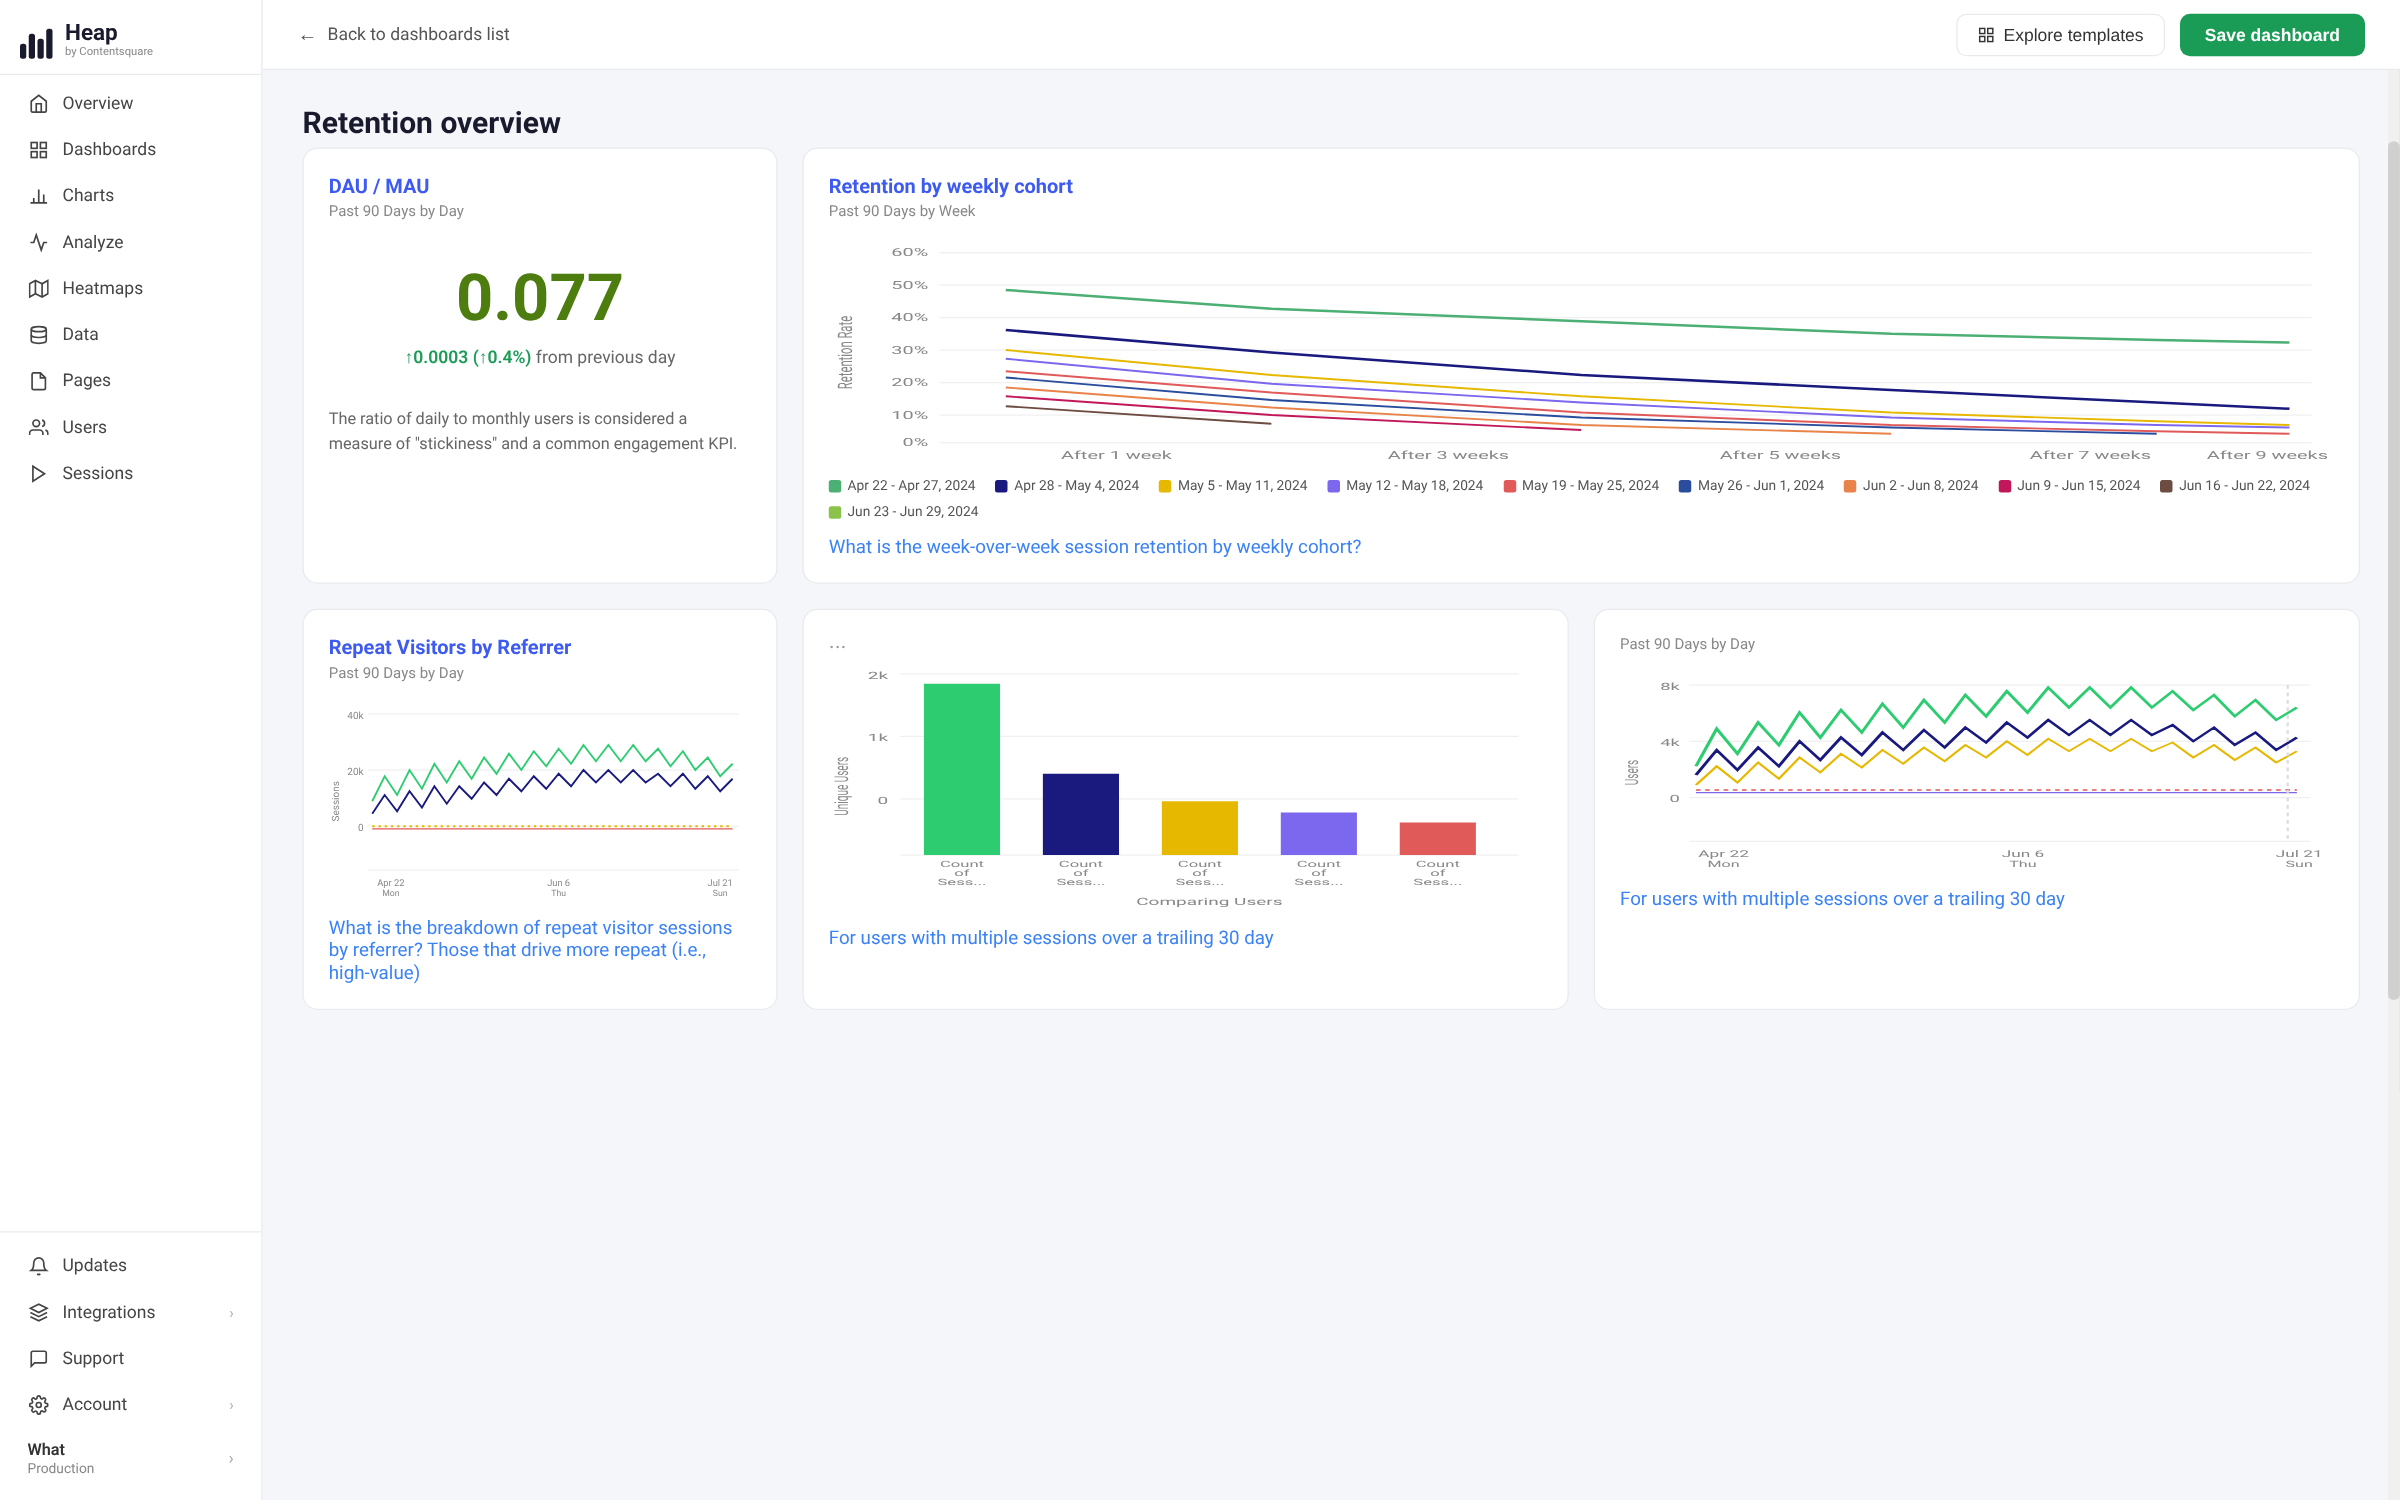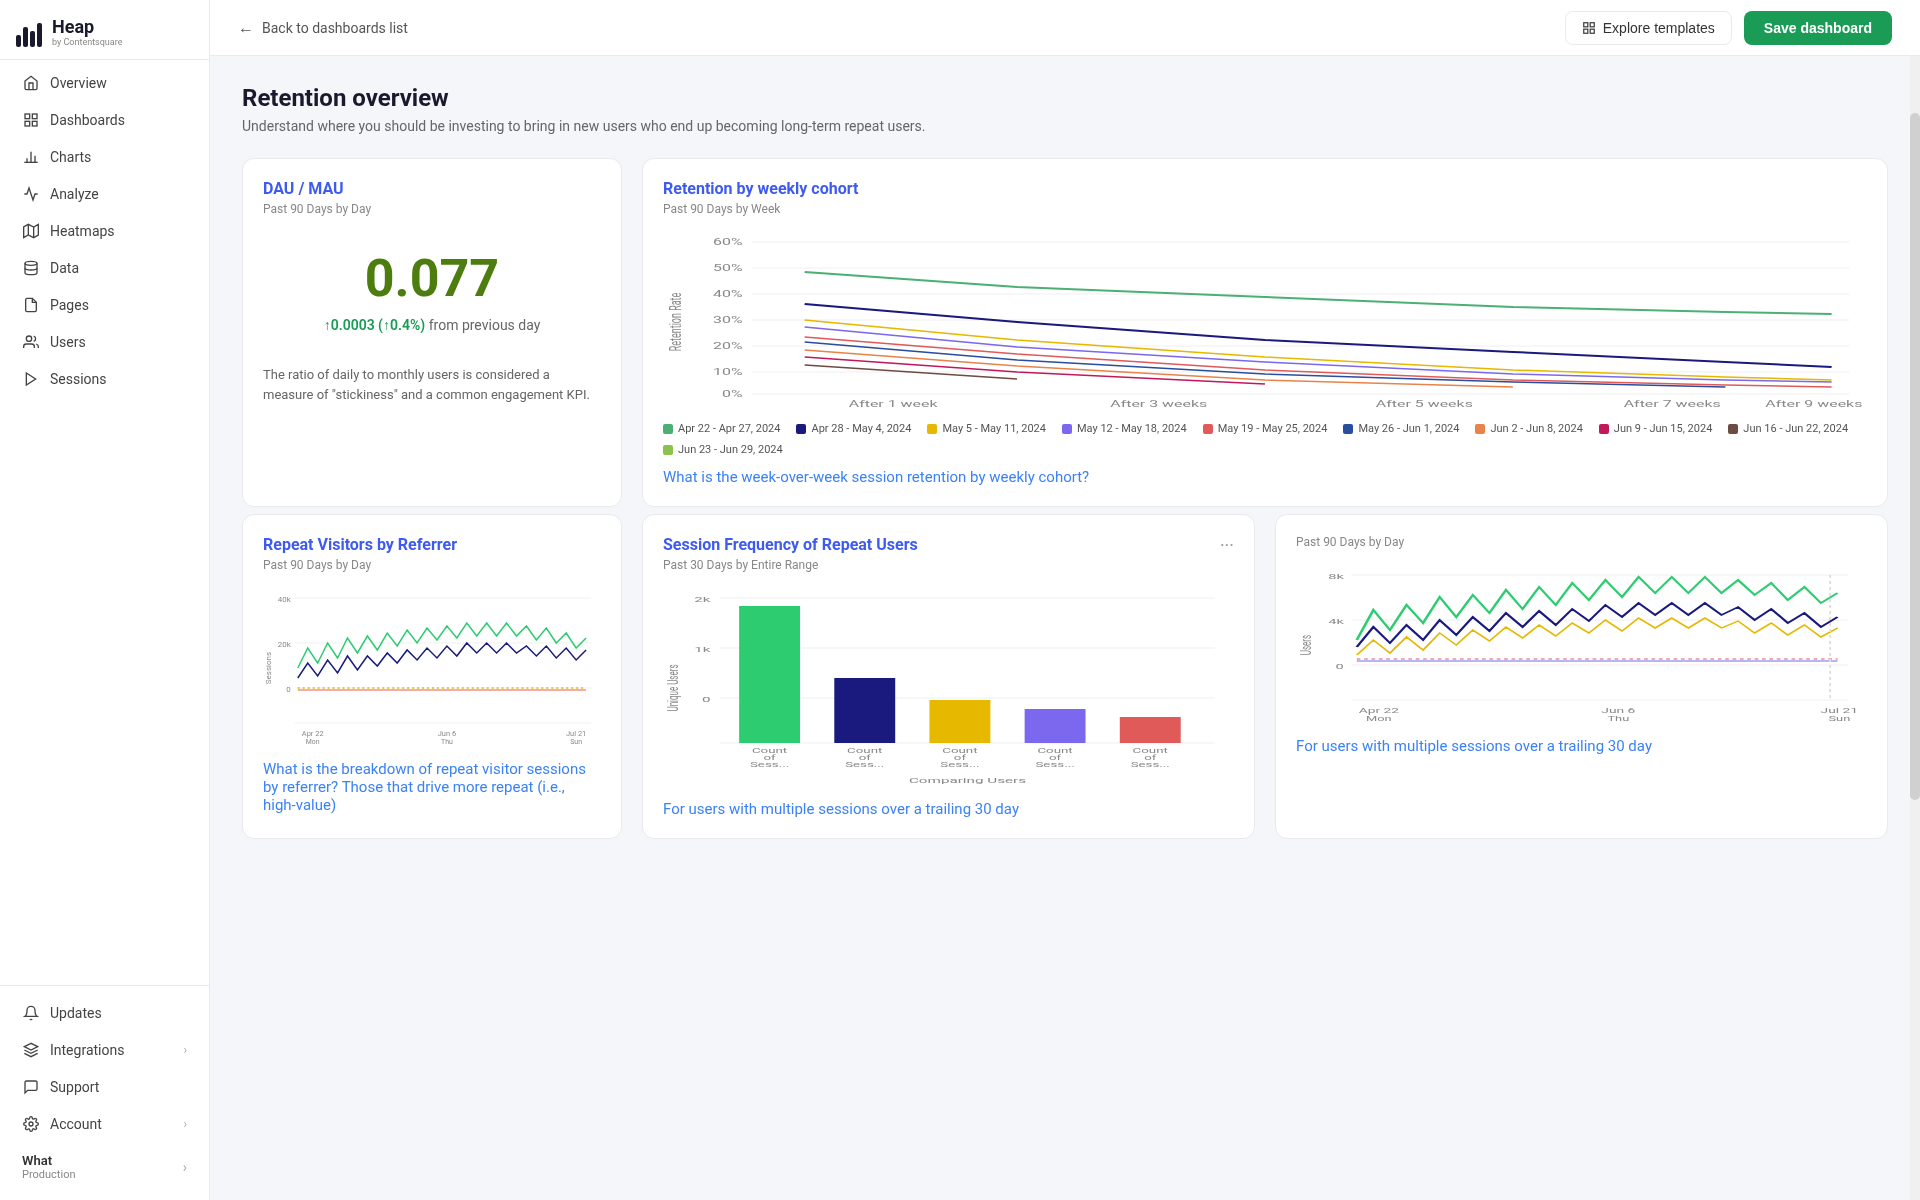--- a/index.html
+++ b/index.html
@@ -153,21 +153,21 @@
       background: #f5f6fa;
     }
 
     .page-title { font-size: 24px; font-weight: 700; color: #1a1a2e; margin-bottom: 6px; }
     .page-desc { font-size: 14px; color: #666; margin-bottom: 24px; }
 
     
     .dashboard-grid {
       display: flex;
       flex-direction: column;
-      gap: 7px;
+      gap: 20px;
     }
     .grid-row { display: flex; gap: 20px; }
 
     
     .card {
       background: #fff;
       border-radius: 12px;
       border: 1px solid #e8eaed;
       padding: 20px;
       flex: 1;
@@ -413,21 +413,20 @@
         <span>Explore templates</span>
       </button>
       <button class="btn-save">
         <span>Save dashboard</span>
       </button>
     </div>
   </header>
 
   <div class="content">
     <h1 class="page-title">Retention overview</h1>
-    <p class="page-desc">Understand where you should be investing to bring in new users who end up becoming long-term repeat users.</p>
 
     <div class="dashboard-grid">
 
       <div class="grid-row">
 
         <div class="card dau-card">
           <div class="card-title">DAU / MAU</div>
           <div class="card-subtitle">Past 90 Days by Day</div>
           <div class="dau-value">0.077</div>
           <div class="dau-change">
@@ -569,24 +568,20 @@
 
               <polyline points="35,100 325,100" fill="none" stroke="#e6b800" stroke-width="1.5" stroke-dasharray="2,3"></polyline>
               <polyline points="35,102 325,102" fill="none" stroke="#e05a5a" stroke-width="1"></polyline>
             </svg>
           </div>
           <div class="chart-question">What is the breakdown of repeat visitor sessions by referrer? Those that drive more repeat (i.e., high-value)</div>
         </div>
 
         <div class="card freq-card">
           <div style="display:flex; justify-content:space-between; align-items:flex-start;">
-            <div>
-              <div class="card-title">Session Frequency of Repeat Users</div>
-              <div class="card-subtitle">Past 30 Days by Entire Range</div>
-            </div>
             <span style="color:#999; font-size:18px; cursor:pointer;">···</span>
           </div>
           <div class="bar-chart-wrap">
             <svg width="100%" height="100%" viewBox="0 0 300 200" preserveAspectRatio="none">
 
               <text x="8" y="100" font-size="8" fill="#888" transform="rotate(-90,8,100)" text-anchor="middle">Unique Users</text>
 
               <line x1="30" y1="10" x2="290" y2="10" stroke="#f0f0f0" stroke-width="1"></line>
               <line x1="30" y1="60" x2="290" y2="60" stroke="#f0f0f0" stroke-width="1"></line>
               <line x1="30" y1="110" x2="290" y2="110" stroke="#f0f0f0" stroke-width="1"></line>

